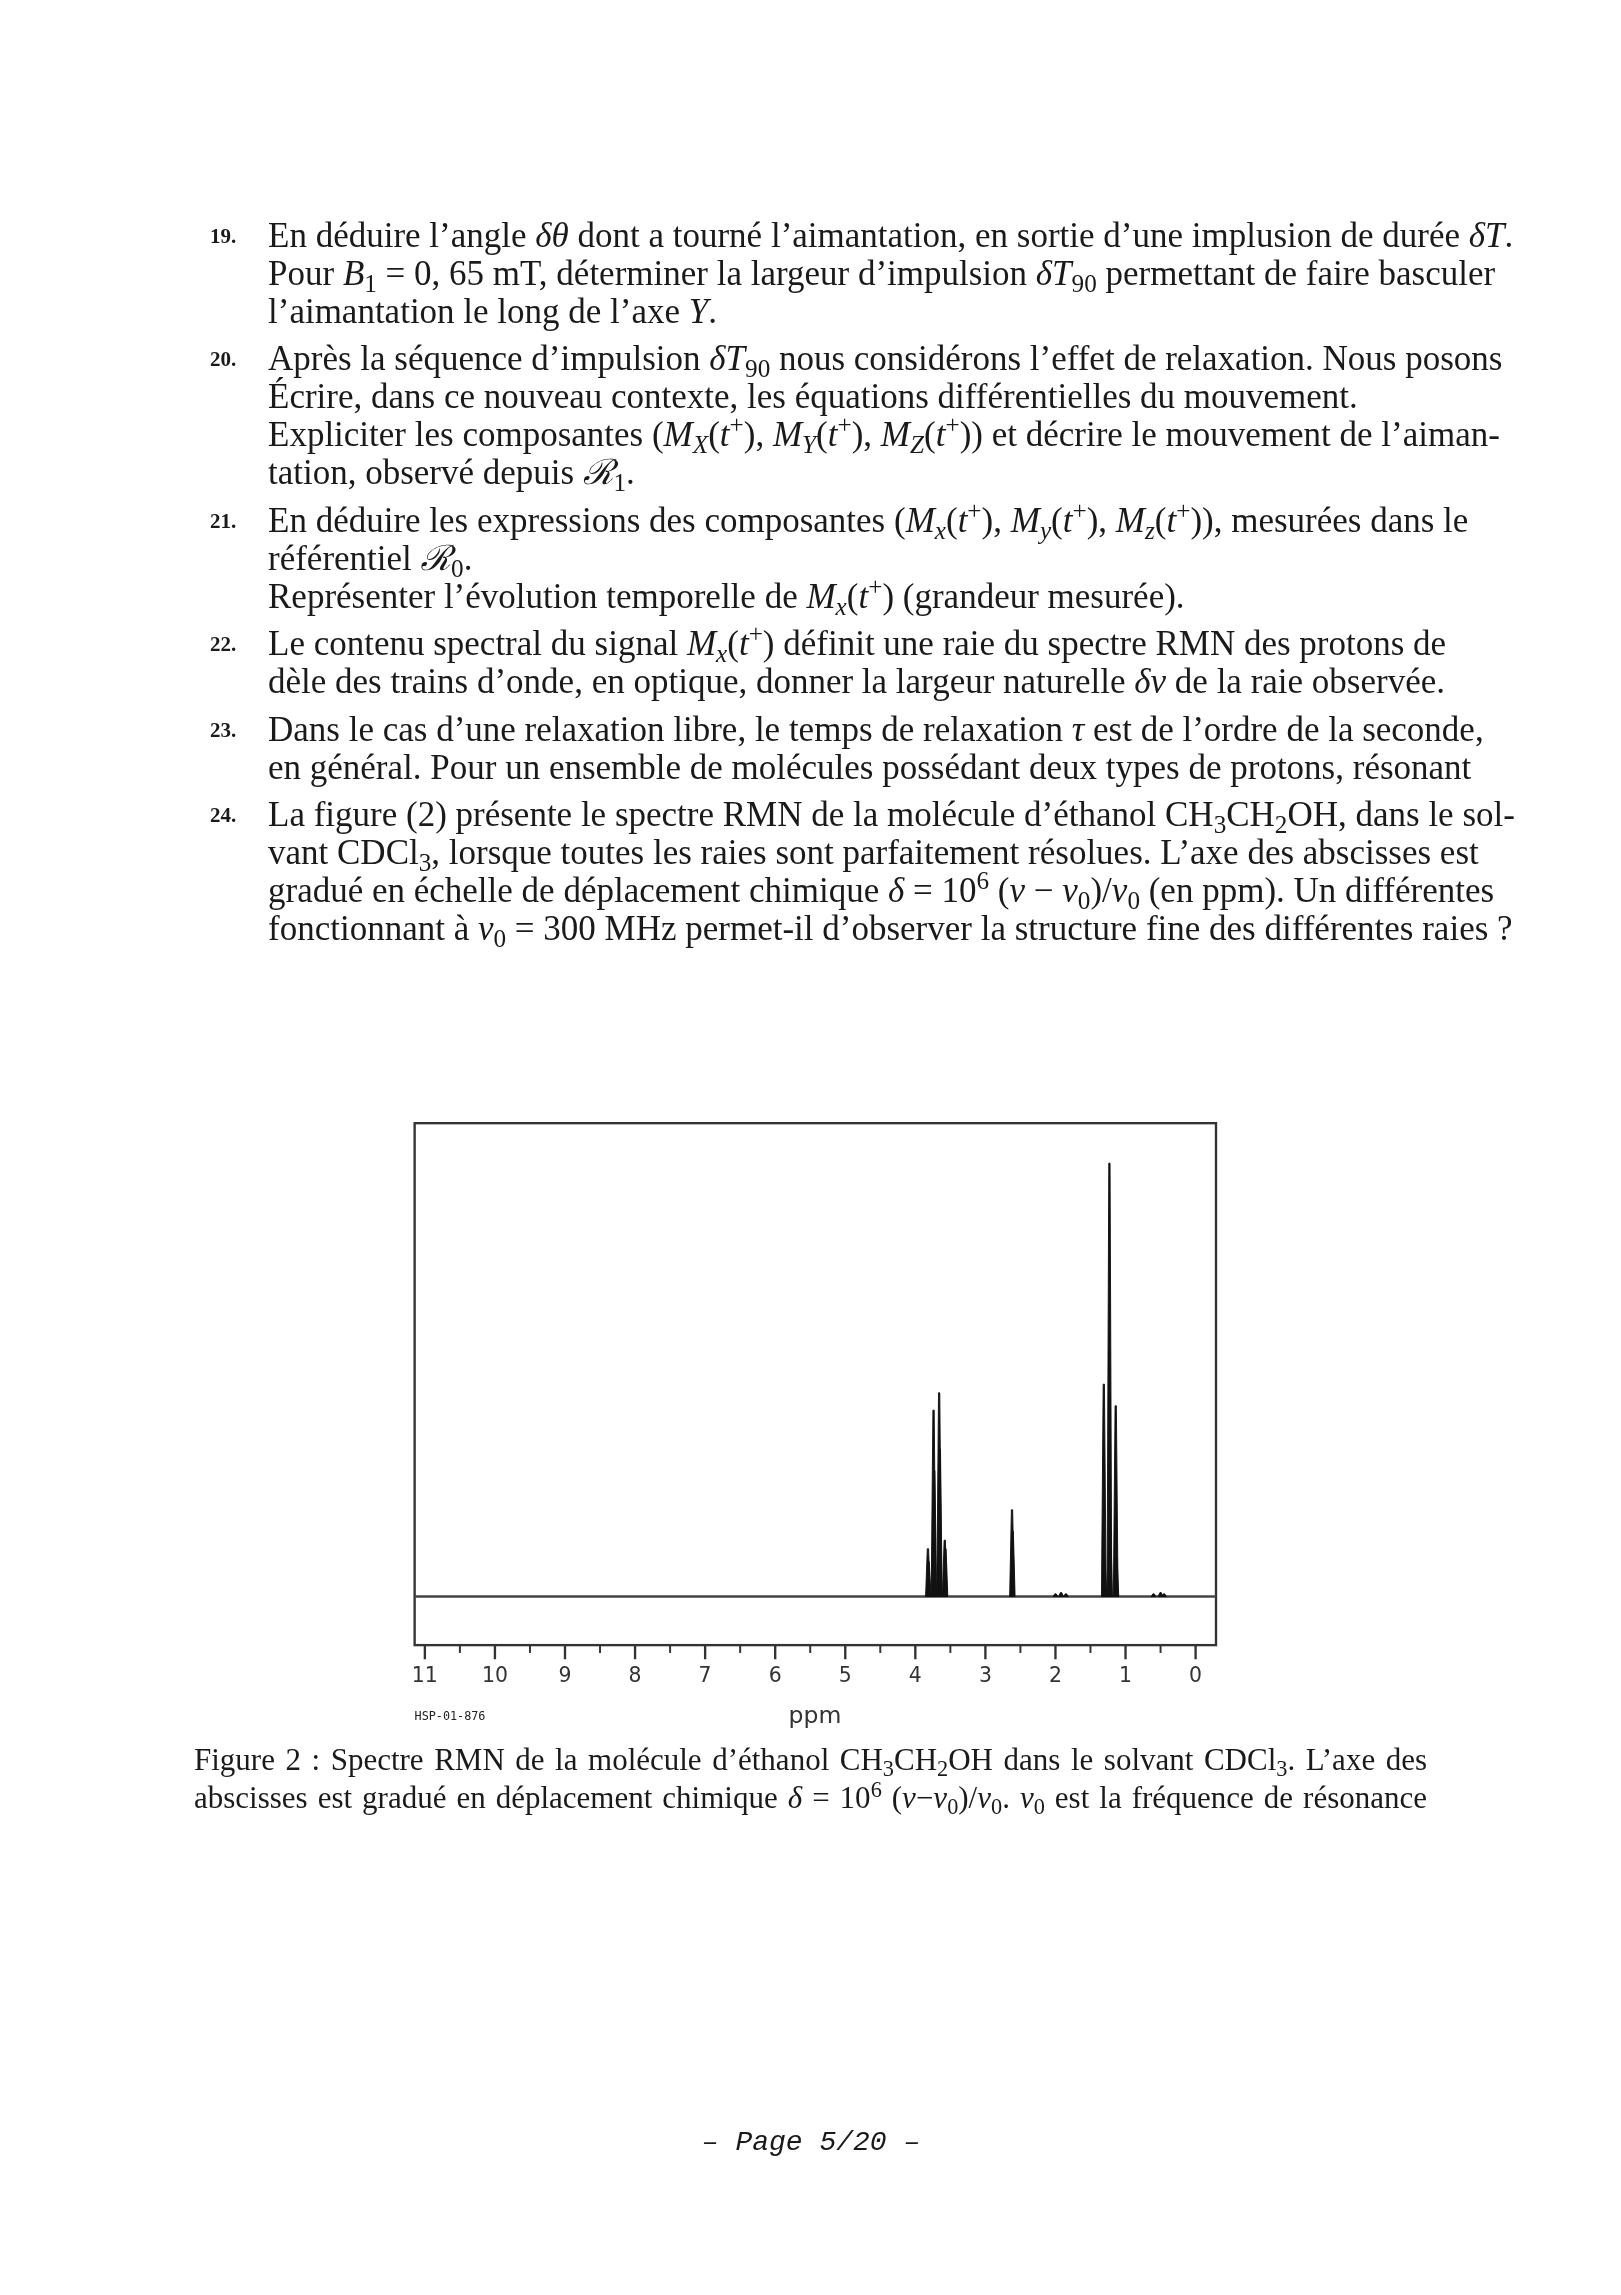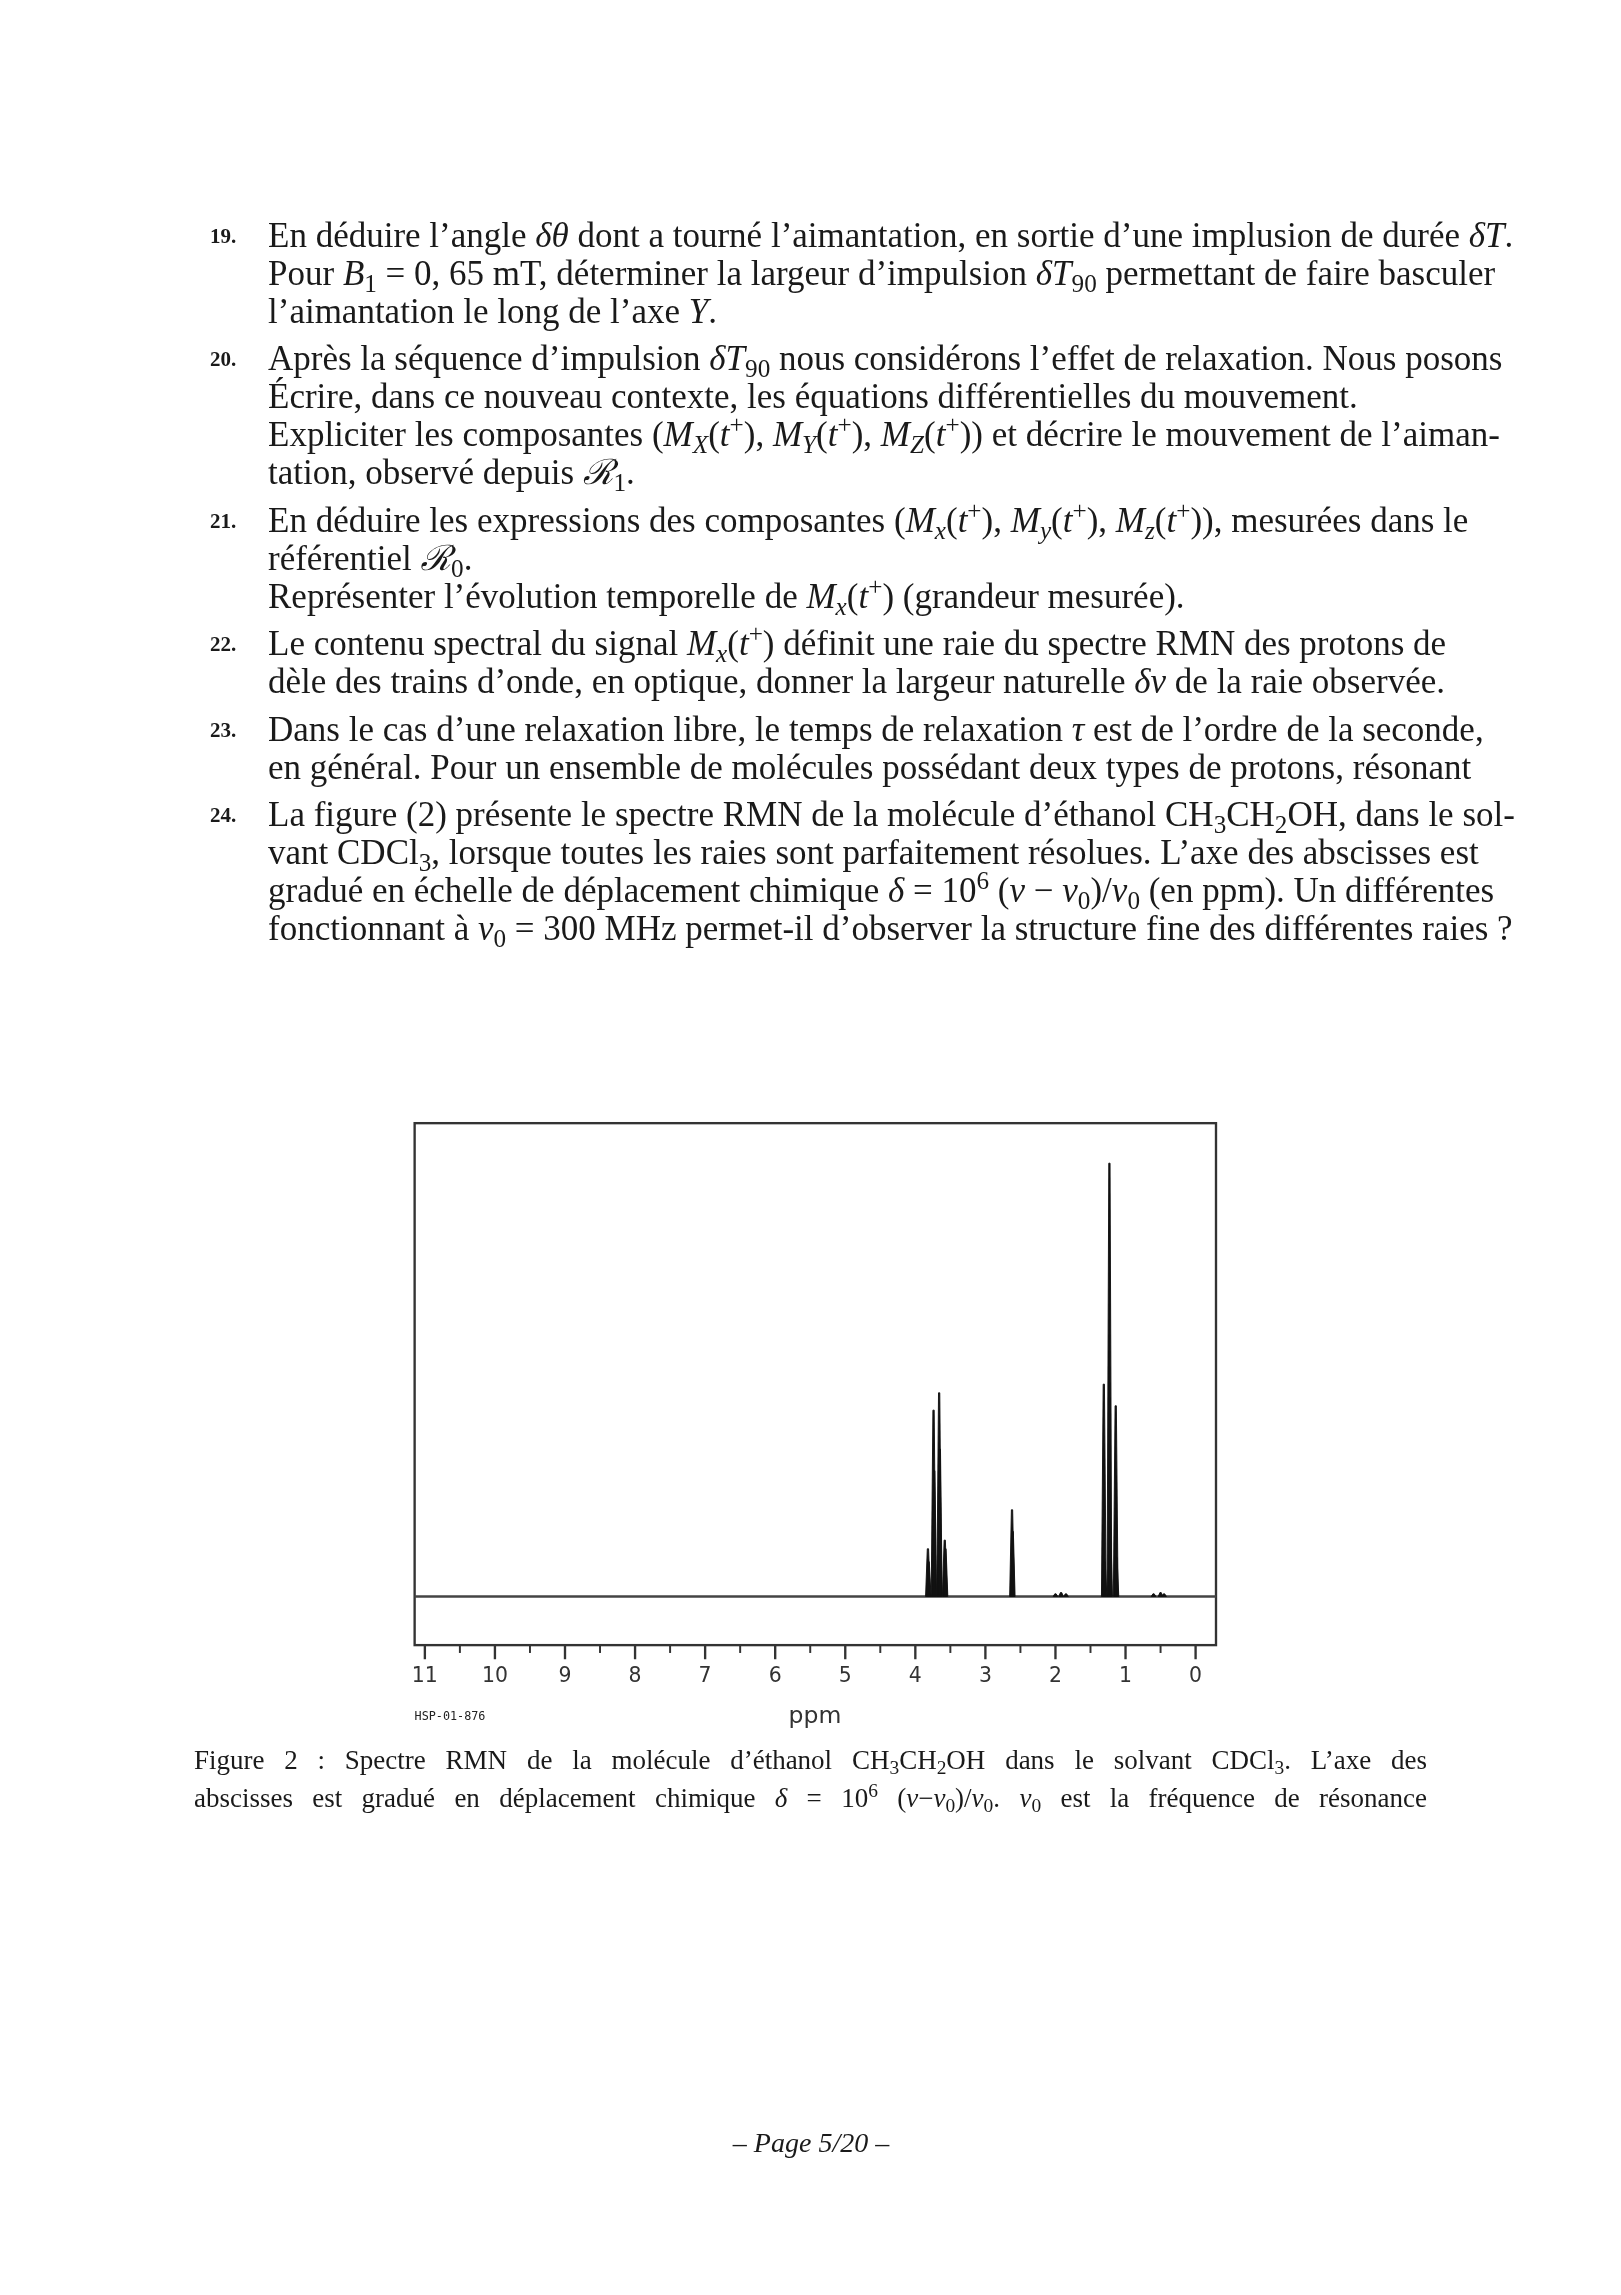--- a/index.html
+++ b/index.html
@@ -12,23 +12,23 @@
   .item-body { margin-left: 58px; width: 1158px; }
   .line { font-size: 35px; line-height: 38px; height: 38px; white-space: nowrap;
           text-align: justify; text-align-last: justify; overflow: visible; }
   .line.last { text-align-last: left; }
   .seg-i { font-style: italic; }
   .seg-sub, .seg-isub { font-size: 0.72em; vertical-align: -0.28em; line-height: 0; }
   .seg-isub { font-style: italic; }
   .seg-sup { font-size: 0.72em; vertical-align: 0.5em; line-height: 0; }
   .chart-svg { position: absolute; left: 0; top: 0; width: 1622px; height: 2295px; pointer-events: none; }
   .caption { position: absolute; left: 194px; top: 1741px; width: 1233px; }
-  .caption .line { font-size: 27px; }
+  .caption .line { font-size: 31px; }
   .footer { position: absolute; left: 0; width: 1622px; top: 2124px; text-align: center;
-            font-style: italic; font-size: 28px; line-height: 38px; }
+            font-style: italic; font-size: 28px; line-height: 38px; font-family: Liberation Mono, monospace; }
 </style>
 </head>
 <body>
 
 <div class="questions" id="questions">
     <div class="item">
       <div class="item-num">19.</div>
       <div class="item-body">
         <div class="line"><span>En déduire l’angle </span><span class="seg-i">δθ</span><span> dont a tourné l’aimantation, en sortie d’une implusion de durée </span><span class="seg-i">δT</span><span>.</span></div>
         <div class="line"><span>Pour </span><span class="seg-i">B</span><span class="seg-sub">1</span><span> = 0, 65 mT, déterminer la largeur d’impulsion </span><span class="seg-i">δT</span><span class="seg-sub">90</span><span> permettant de faire basculer</span></div>

